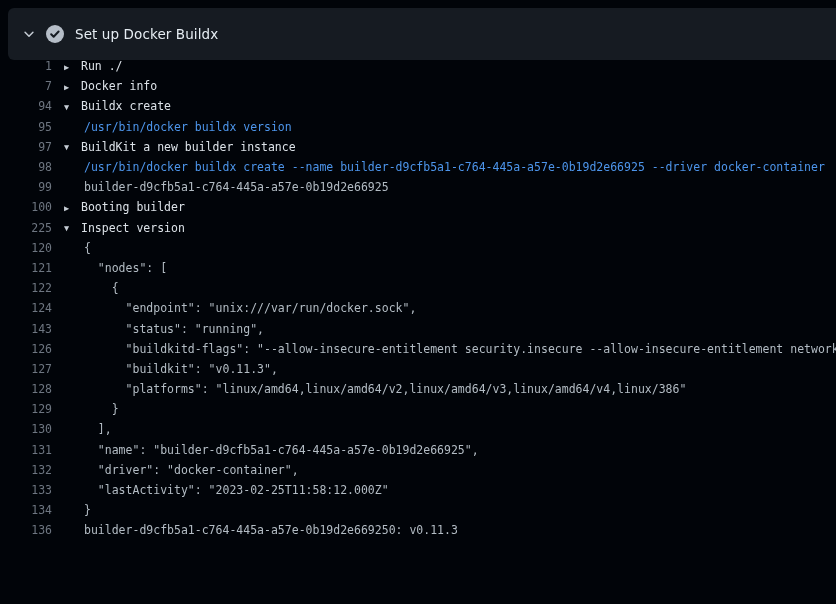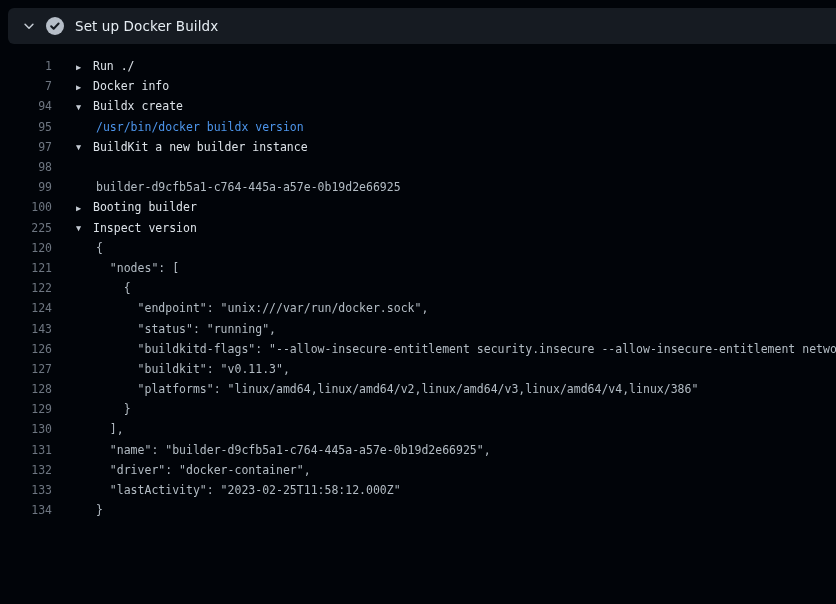--- a/index.html
+++ b/index.html
@@ -16,21 +16,21 @@
   *{box-sizing:border-box;}
   html,body{margin:0;padding:0;}
   body{
     width:836px;height:604px;
     background:var(--page-bg);
     overflow:hidden;
     position:relative;
     font-family:"DejaVu Sans","Liberation Sans",sans-serif;
   }
   .step-header{
-    position:absolute;left:8px;top:8px;right:0;height:36px;
+    position:absolute;left:8px;top:8px;right:0;height:52px;
     background:var(--header-bg);
     border-radius:6px 0 0 6px;
     display:flex;align-items:center;
     padding-left:14px;
     cursor:pointer;
   }
   .chev{width:14px;height:14px;flex:none;margin-right:10px;display:flex;align-items:center;justify-content:center;}
   .check{width:18px;height:18px;flex:none;margin-right:11px;}
   .step-title{
     color:var(--title-color);
@@ -46,21 +46,21 @@
   .row{
     display:flex;align-items:center;
     height:20.2px;
     white-space:pre;
   }
   .num{
     flex:none;width:52px;text-align:right;
     color:var(--num-color);
     cursor:pointer;
   }
-  .content{margin-left:24px;}
+  .content{margin-left:12px;}
   .content.grp{color:var(--group-color);cursor:pointer;}
   .arrow{
     display:inline-block;width:17px;
     font-size:8.5px;color:var(--arrow-color);
     vertical-align:middle;
   }
   .content.cmd{color:var(--cmd-color);padding-left:20px;}
   .content.out{color:var(--out-color);padding-left:20px;}
 </style>
 </head>
@@ -80,31 +80,32 @@
   </span>
   <span class="step-title">Set up Docker Buildx</span>
 </div>
 
 <div class="log">
     <div class="row"><span class="num">1</span><span class="content grp"><span class="arrow">▶</span><span>Run ./</span></span></div>
     <div class="row"><span class="num">7</span><span class="content grp"><span class="arrow">▶</span><span>Docker info</span></span></div>
     <div class="row"><span class="num">94</span><span class="content grp"><span class="arrow">▼</span><span>Buildx create</span></span></div>
     <div class="row"><span class="num">95</span><span class="content cmd">/usr/bin/docker buildx version</span></div>
     <div class="row"><span class="num">97</span><span class="content grp"><span class="arrow">▼</span><span>BuildKit a new builder instance</span></span></div>
-    <div class="row"><span class="num">98</span></div>
+    <div class="row"><span class="num">98</span><span class="content cmd">/usr/bin/docker buildx create --name builder-d9cfb5a1-c764-445a-a57e-0b19d2e66925 --driver docker-container</span></div>
     <div class="row"><span class="num">99</span><span class="content out">builder-d9cfb5a1-c764-445a-a57e-0b19d2e66925</span></div>
     <div class="row"><span class="num">100</span><span class="content grp"><span class="arrow">▶</span><span>Booting builder</span></span></div>
     <div class="row"><span class="num">225</span><span class="content grp"><span class="arrow">▼</span><span>Inspect version</span></span></div>
     <div class="row"><span class="num">120</span><span class="content out">{</span></div>
     <div class="row"><span class="num">121</span><span class="content out">  "nodes": [</span></div>
     <div class="row"><span class="num">122</span><span class="content out">    {</span></div>
     <div class="row"><span class="num">124</span><span class="content out">      "endpoint": "unix:///var/run/docker.sock",</span></div>
     <div class="row"><span class="num">143</span><span class="content out">      "status": "running",</span></div>
     <div class="row"><span class="num">126</span><span class="content out">      "buildkitd-flags": "--allow-insecure-entitlement security.insecure --allow-insecure-entitlement network.host",</span></div>
     <div class="row"><span class="num">127</span><span class="content out">      "buildkit": "v0.11.3",</span></div>
     <div class="row"><span class="num">128</span><span class="content out">      "platforms": "linux/amd64,linux/amd64/v2,linux/amd64/v3,linux/amd64/v4,linux/386"</span></div>
     <div class="row"><span class="num">129</span><span class="content out">    }</span></div>
     <div class="row"><span class="num">130</span><span class="content out">  ],</span></div>
     <div class="row"><span class="num">131</span><span class="content out">  "name": "builder-d9cfb5a1-c764-445a-a57e-0b19d2e66925",</span></div>
     <div class="row"><span class="num">132</span><span class="content out">  "driver": "docker-container",</span></div>
     <div class="row"><span class="num">133</span><span class="content out">  "lastActivity": "2023-02-25T11:58:12.000Z"</span></div>
     <div class="row"><span class="num">134</span><span class="content out">}</span></div>
+    <div class="row"><span class="num">136</span><span class="content out">builder-d9cfb5a1-c764-445a-a57e-0b19d2e669250: v0.11.3</span></div>
   </div>
 
 </body></html>

